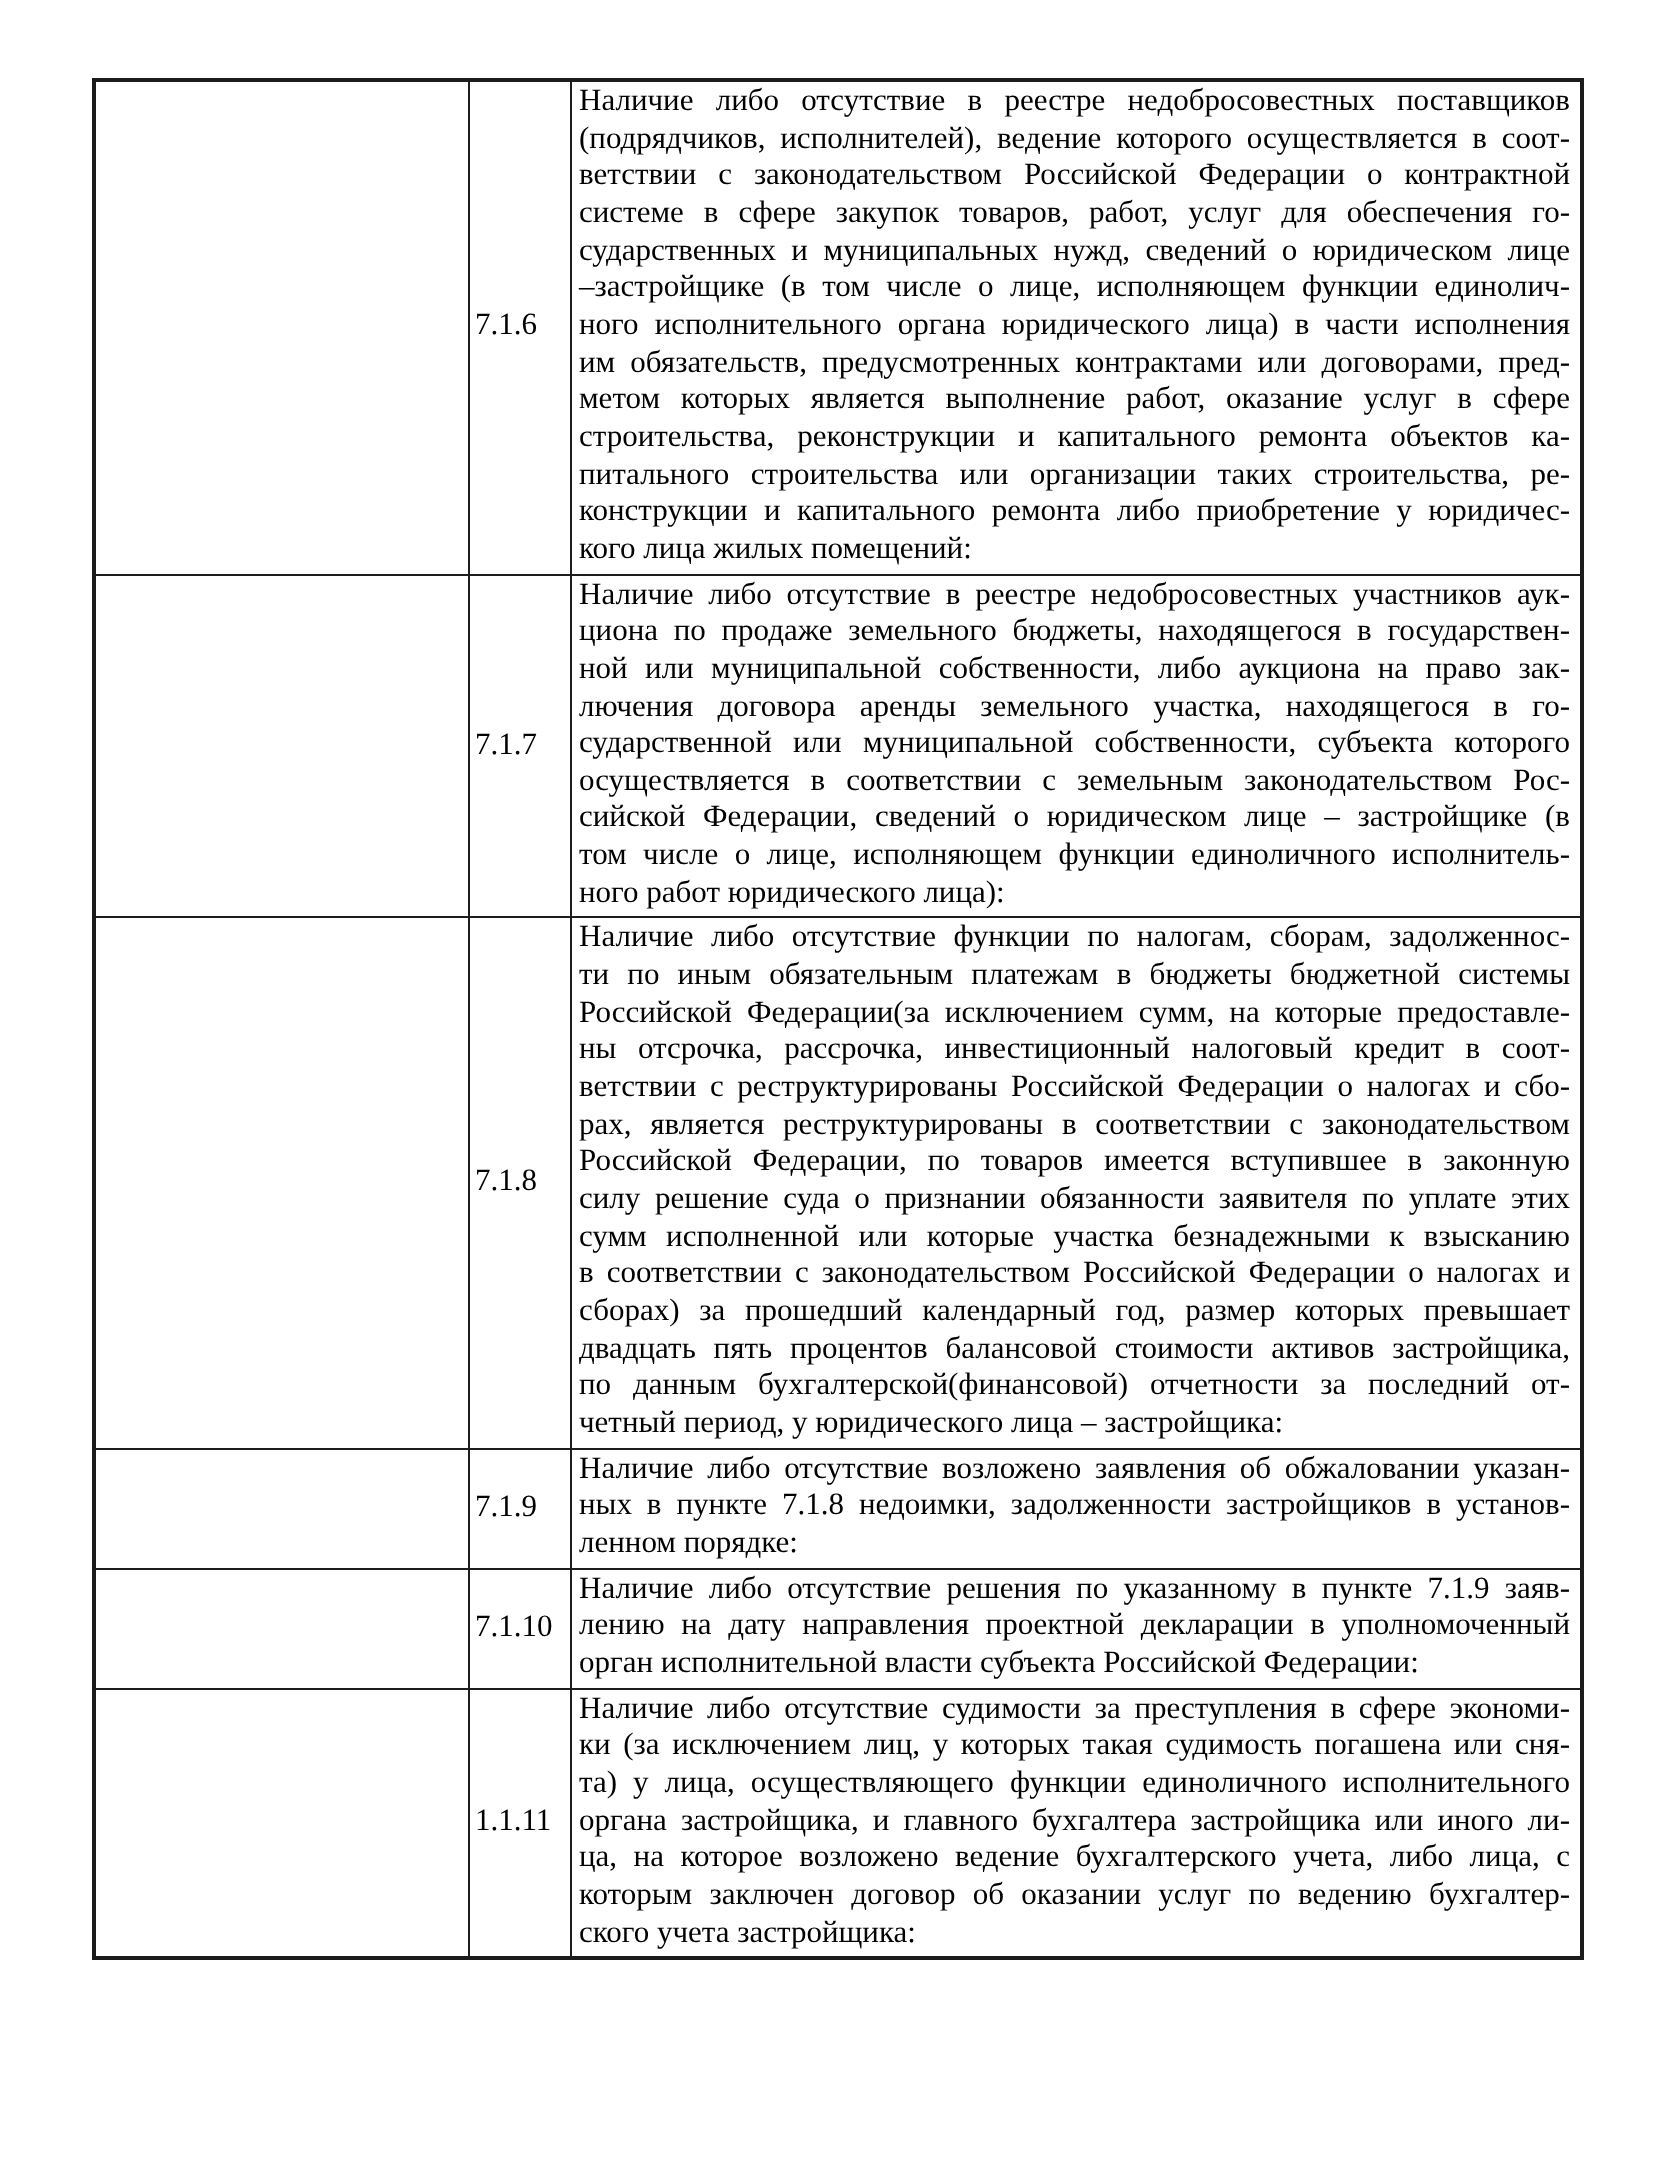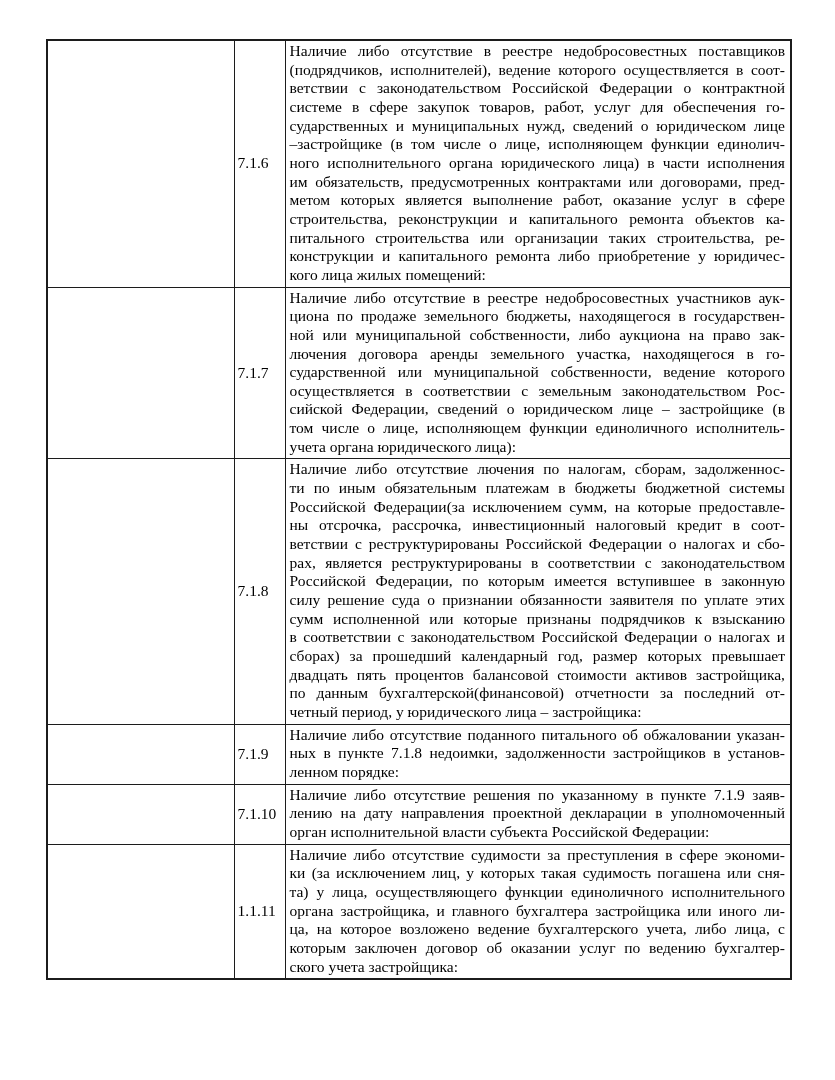--- a/index.html
+++ b/index.html
@@ -76,52 +76,52 @@
           </td>
   </tr>
         <tr>
     <td class="col-empty"></td>
     <td class="col-number">7.1.7</td>
     <td class="col-text">
             <div class="tline">Наличие либо отсутствие в реестре недобросовестных участников аук-</div>
             <div class="tline">циона по продаже земельного бюджеты, находящегося в государствен-</div>
             <div class="tline">ной или муниципальной собственности, либо аукциона на право зак-</div>
             <div class="tline">лючения договора аренды земельного участка, находящегося в го-</div>
-            <div class="tline">сударственной или муниципальной собственности, ведение которого</div>
+            <div class="tline">сударственной или муниципальной собственности, субъекта которого</div>
             <div class="tline">осуществляется в соответствии с земельным законодательством Рос-</div>
             <div class="tline">сийской Федерации, сведений о юридическом лице – застройщике (в</div>
             <div class="tline">том числе о лице, исполняющем функции единоличного исполнитель-</div>
-            <div class="tline">учета органа юридического лица):</div>
+            <div class="tline">ного работ юридического лица):</div>
           </td>
   </tr>
         <tr>
     <td class="col-empty"></td>
     <td class="col-number">7.1.8</td>
     <td class="col-text">
-            <div class="tline">Наличие либо отсутствие лючения по налогам, сборам, задолженнос-</div>
+            <div class="tline">Наличие либо отсутствие функции по налогам, сборам, задолженнос-</div>
             <div class="tline">ти по иным обязательным платежам в бюджеты бюджетной системы</div>
             <div class="tline">Российской Федерации(за исключением сумм, на которые предоставле-</div>
             <div class="tline">ны отсрочка, рассрочка, инвестиционный налоговый кредит в соот-</div>
             <div class="tline">ветствии с реструктурированы Российской Федерации о налогах и сбо-</div>
             <div class="tline">рах, является реструктурированы в соответствии с законодательством</div>
-            <div class="tline">Российской Федерации, по которым имеется вступившее в законную</div>
+            <div class="tline">Российской Федерации, по товаров имеется вступившее в законную</div>
             <div class="tline">силу решение суда о признании обязанности заявителя по уплате этих</div>
-            <div class="tline">сумм исполненной или которые признаны подрядчиков к взысканию</div>
+            <div class="tline">сумм исполненной или которые участка безнадежными к взысканию</div>
             <div class="tline">в соответствии с законодательством Российской Федерации о налогах и</div>
             <div class="tline">сборах) за прошедший календарный год, размер которых превышает</div>
             <div class="tline">двадцать пять процентов балансовой стоимости активов застройщика,</div>
             <div class="tline">по данным бухгалтерской(финансовой) отчетности за последний от-</div>
             <div class="tline">четный период, у юридического лица – застройщика:</div>
           </td>
   </tr>
         <tr>
     <td class="col-empty"></td>
     <td class="col-number">7.1.9</td>
     <td class="col-text">
-            <div class="tline">Наличие либо отсутствие поданного питального об обжаловании указан-</div>
+            <div class="tline">Наличие либо отсутствие возложено заявления об обжаловании указан-</div>
             <div class="tline">ных в пункте 7.1.8 недоимки, задолженности застройщиков в установ-</div>
             <div class="tline">ленном порядке:</div>
           </td>
   </tr>
         <tr>
     <td class="col-empty"></td>
     <td class="col-number">7.1.10</td>
     <td class="col-text">
             <div class="tline">Наличие либо отсутствие решения по указанному в пункте 7.1.9 заяв-</div>
             <div class="tline">лению на дату направления проектной декларации в уполномоченный</div>

